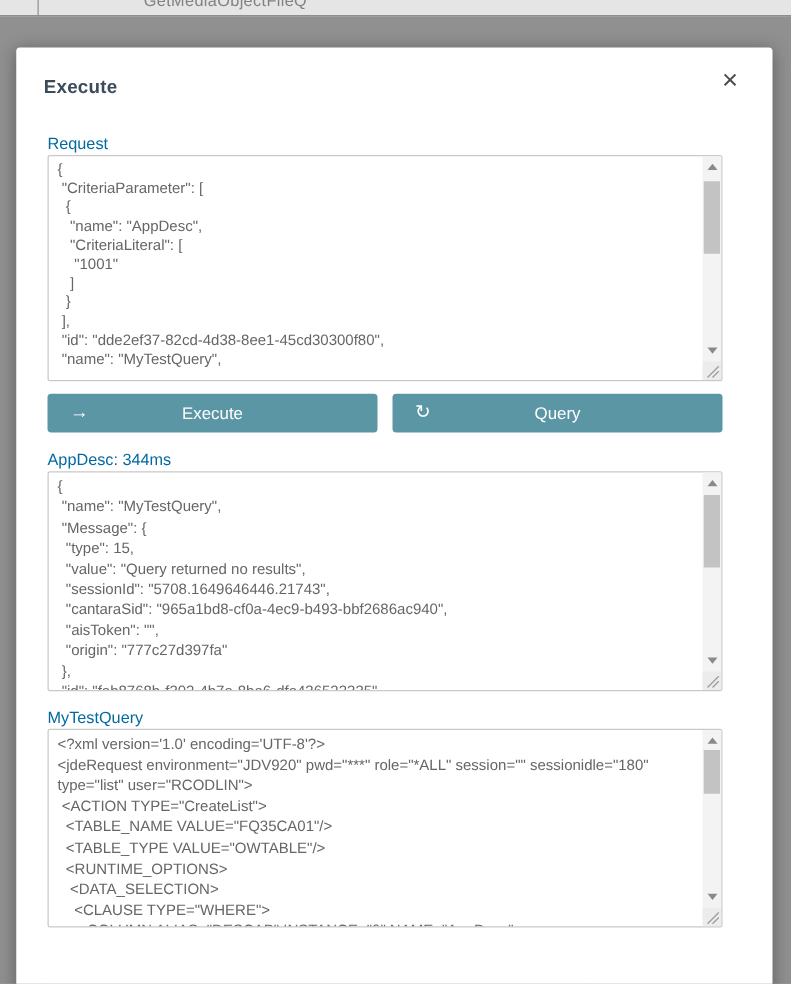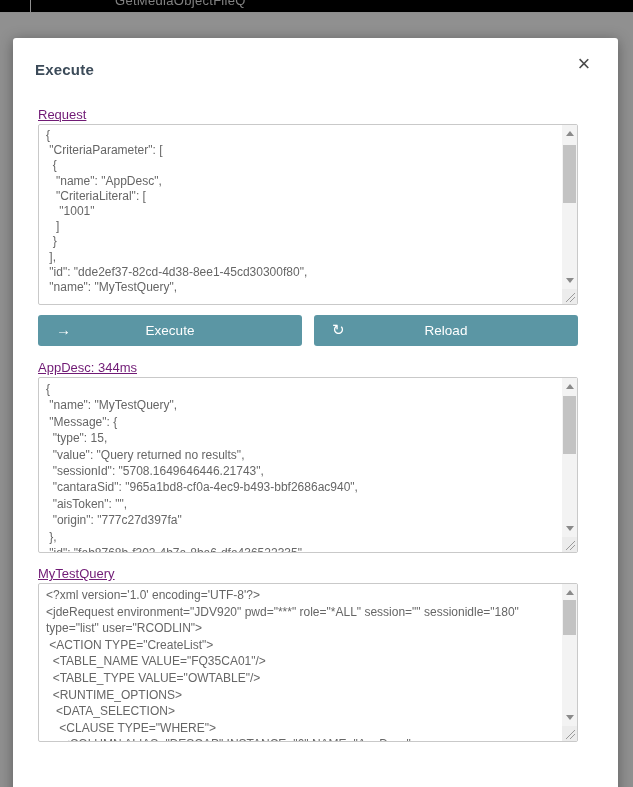--- a/index.html
+++ b/index.html
@@ -7,21 +7,21 @@
     width: 633px;
     height: 787px;
     overflow: hidden;
     font-family: "Liberation Sans", sans-serif;
     background: #909090;
     position: relative;
   }
   
   .bg-top-strip {
     position: absolute; top: 0; left: 0; width: 633px; height: 12px;
-    background: #000000; border-bottom: 1px solid #8d8d8d; overflow: hidden;
+    background: #e5e5e5; border-bottom: 1px solid #8d8d8d; overflow: hidden;
   }
   .bg-top-text {
     position: absolute; left: 115px; top: -7px;
     font-size: 13px; color: #828282; letter-spacing: .3px;
   }
   .bg-vline-left { position: absolute; left: 30px; top: 0; width: 1px; height: 12px; background: #919191; }
   .bg-bline { position: absolute; bottom: 0; width: 2px; height: 12px; background: #718080; }
   .bg-bline.b1 { left: 35px; }
   .bg-bline.b2 { left: 470px; }
 
@@ -35,21 +35,21 @@
   .modal-title {
     position: absolute; left: 22px; top: 23px;
     font-size: 15px; font-weight: bold; color: #3c4b59; letter-spacing: .2px;
   }
   .modal-close {
     position: absolute; right: 22px; top: 14px;
     font-size: 22px; font-weight: 400; color: #4b4b4b;
     width: 24px; height: 24px; line-height: 24px; text-align: center;
     cursor: pointer; user-select: none;
   }
-  .field-label { position: absolute; left: 25px; font-size: 13px; color: #701a75; text-decoration: underline; }
+  .field-label { position: absolute; left: 25px; font-size: 13px; color: #0369a1; }
   .lbl-request { top: 69px; }
   .lbl-response { top: 322px; }
   .lbl-transaction { top: 528px; }
 
   
   .iobox {
     position: absolute; width: 540px; background: #fff;
     border: 1px solid #c9c9c9; border-radius: 2px; box-sizing: border-box;
   }
   .box-request { left: 25px; top: 86px; height: 181px; }
@@ -143,21 +143,21 @@
     </div>
   </div>
 
   <div class="btn-row">
     <button class="btn">
       <span class="btn-icon">→</span>
       <span>Execute</span>
     </button>
     <button class="btn">
       <span class="btn-icon">↻</span>
-      <span>Reload</span>
+      <span>Query</span>
     </button>
   </div>
 
   <div class="field-label lbl-response">AppDesc: 344ms</div>
   <div class="iobox box-response">
     <div class="content">{
  "name": "MyTestQuery",
  "Message": {
   "type": 15,
   "value": "Query returned no results",

